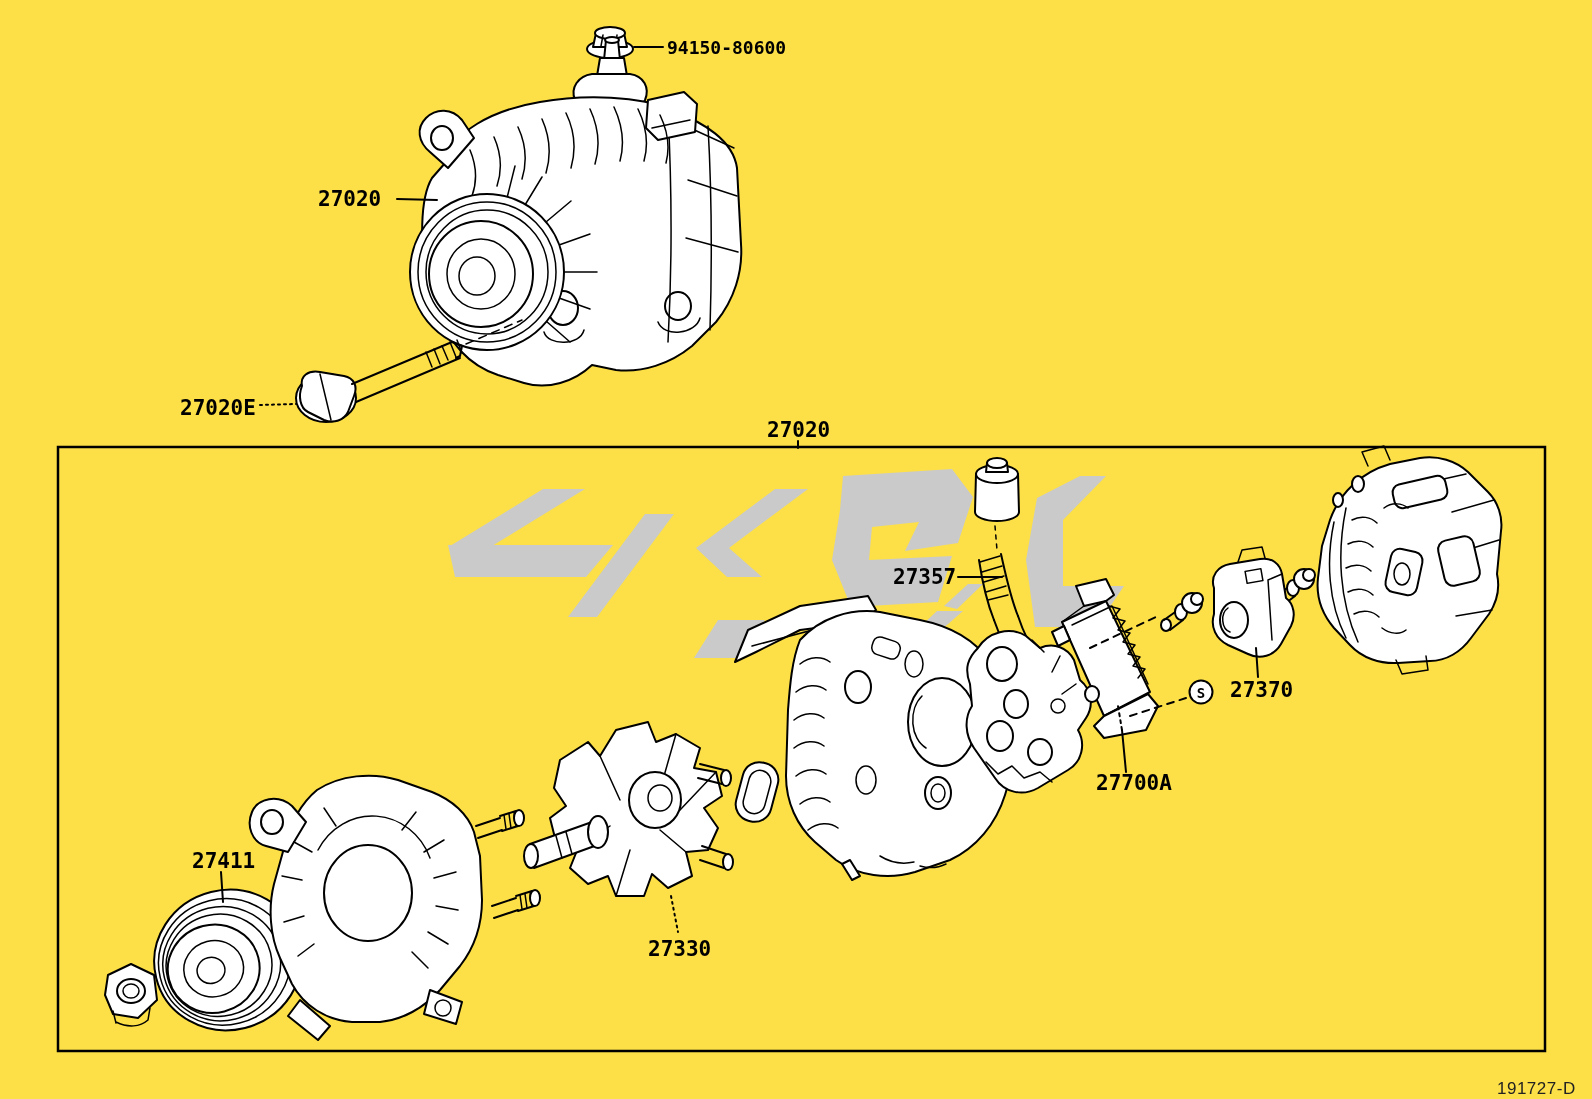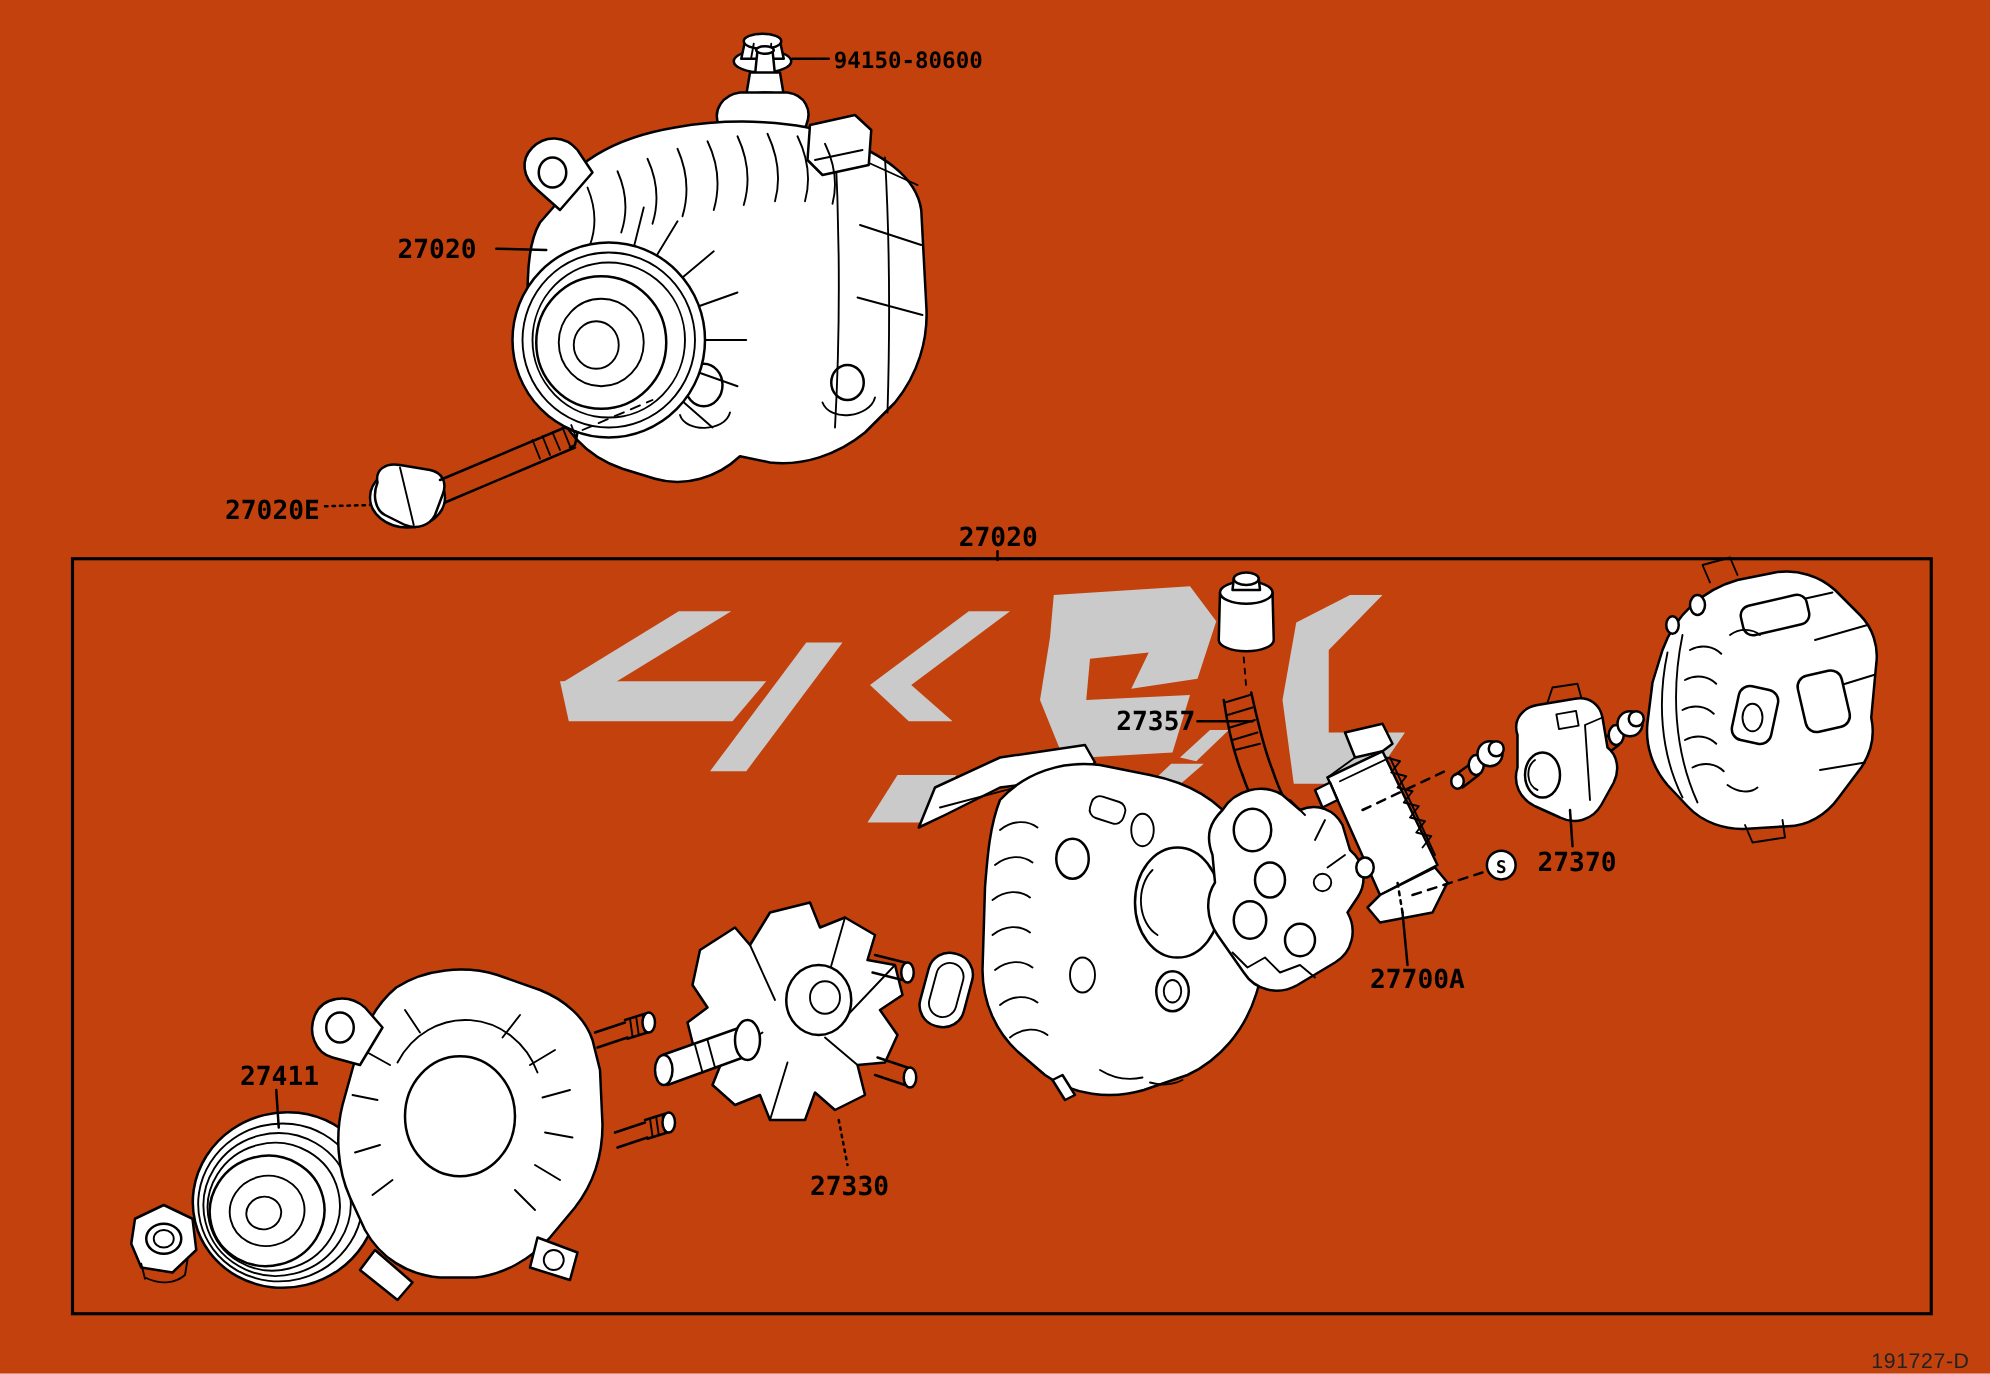--- a/index.html
+++ b/index.html
@@ -1,16 +1,16 @@
 <!DOCTYPE html>
 <html><head>
 <meta charset="utf-8">
 <style>
   html,body{margin:0;padding:0;background:#ffffff;}
-  .canvas{position:relative;width:1592px;height:1099px;background:#c2410c;overflow:hidden;}
+  .canvas{position:relative;width:1592px;height:1099px;background:#fde047;overflow:hidden;}
   svg{position:absolute;inset:0;}
   svg text{font-family:"DejaVu Sans Mono","Liberation Mono",monospace;font-weight:bold;font-size:21px;fill:#000;}
   svg text.small-label{font-size:18px;}
   svg text.s-letter{font-size:14px;text-anchor:middle;}
   svg text.footer{font-family:"Liberation Sans",sans-serif;font-weight:normal;font-size:17px;fill:#222;letter-spacing:.5px;}
   .ln{fill:none;stroke:#000;stroke-width:2;stroke-linecap:round;stroke-linejoin:round;}
   .thin{stroke-width:1.5;}
   .fw{fill:#ffffff;stroke:#000;stroke-width:2;stroke-linecap:round;stroke-linejoin:round;}
   .wm{fill:#cacaca;stroke:none;}
   .ldr{fill:none;stroke:#000;stroke-width:2;stroke-linecap:round;}

